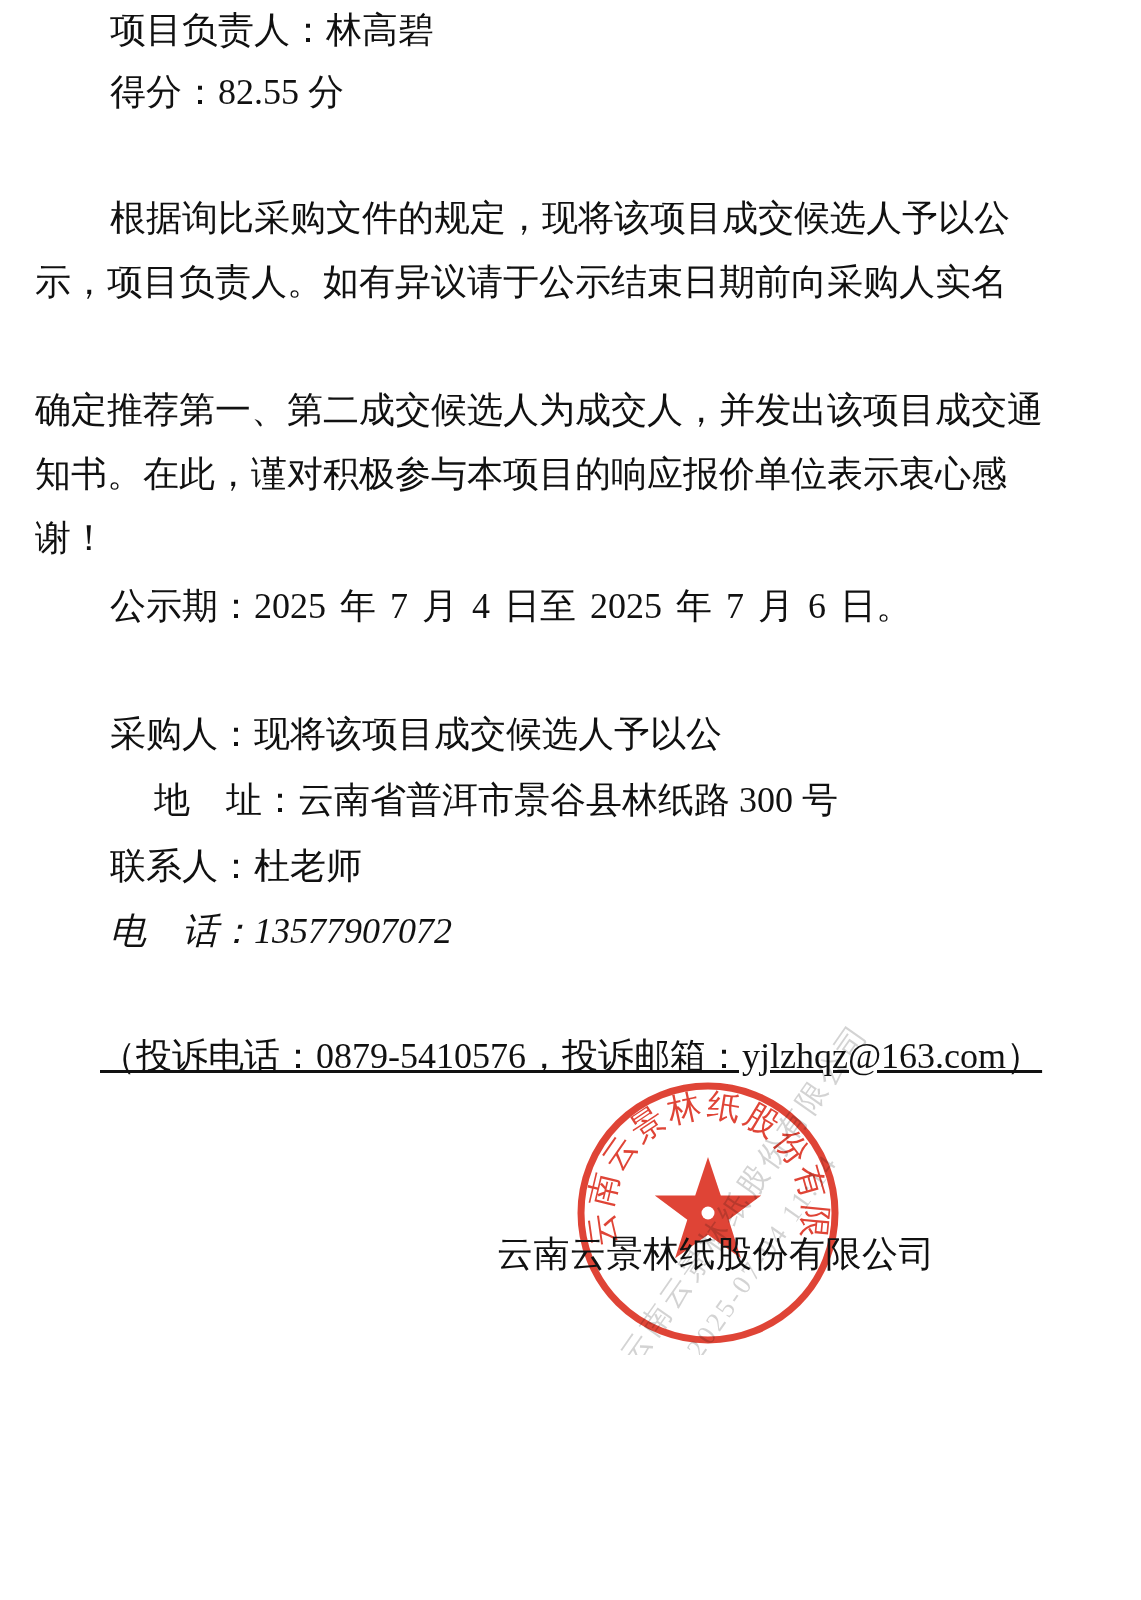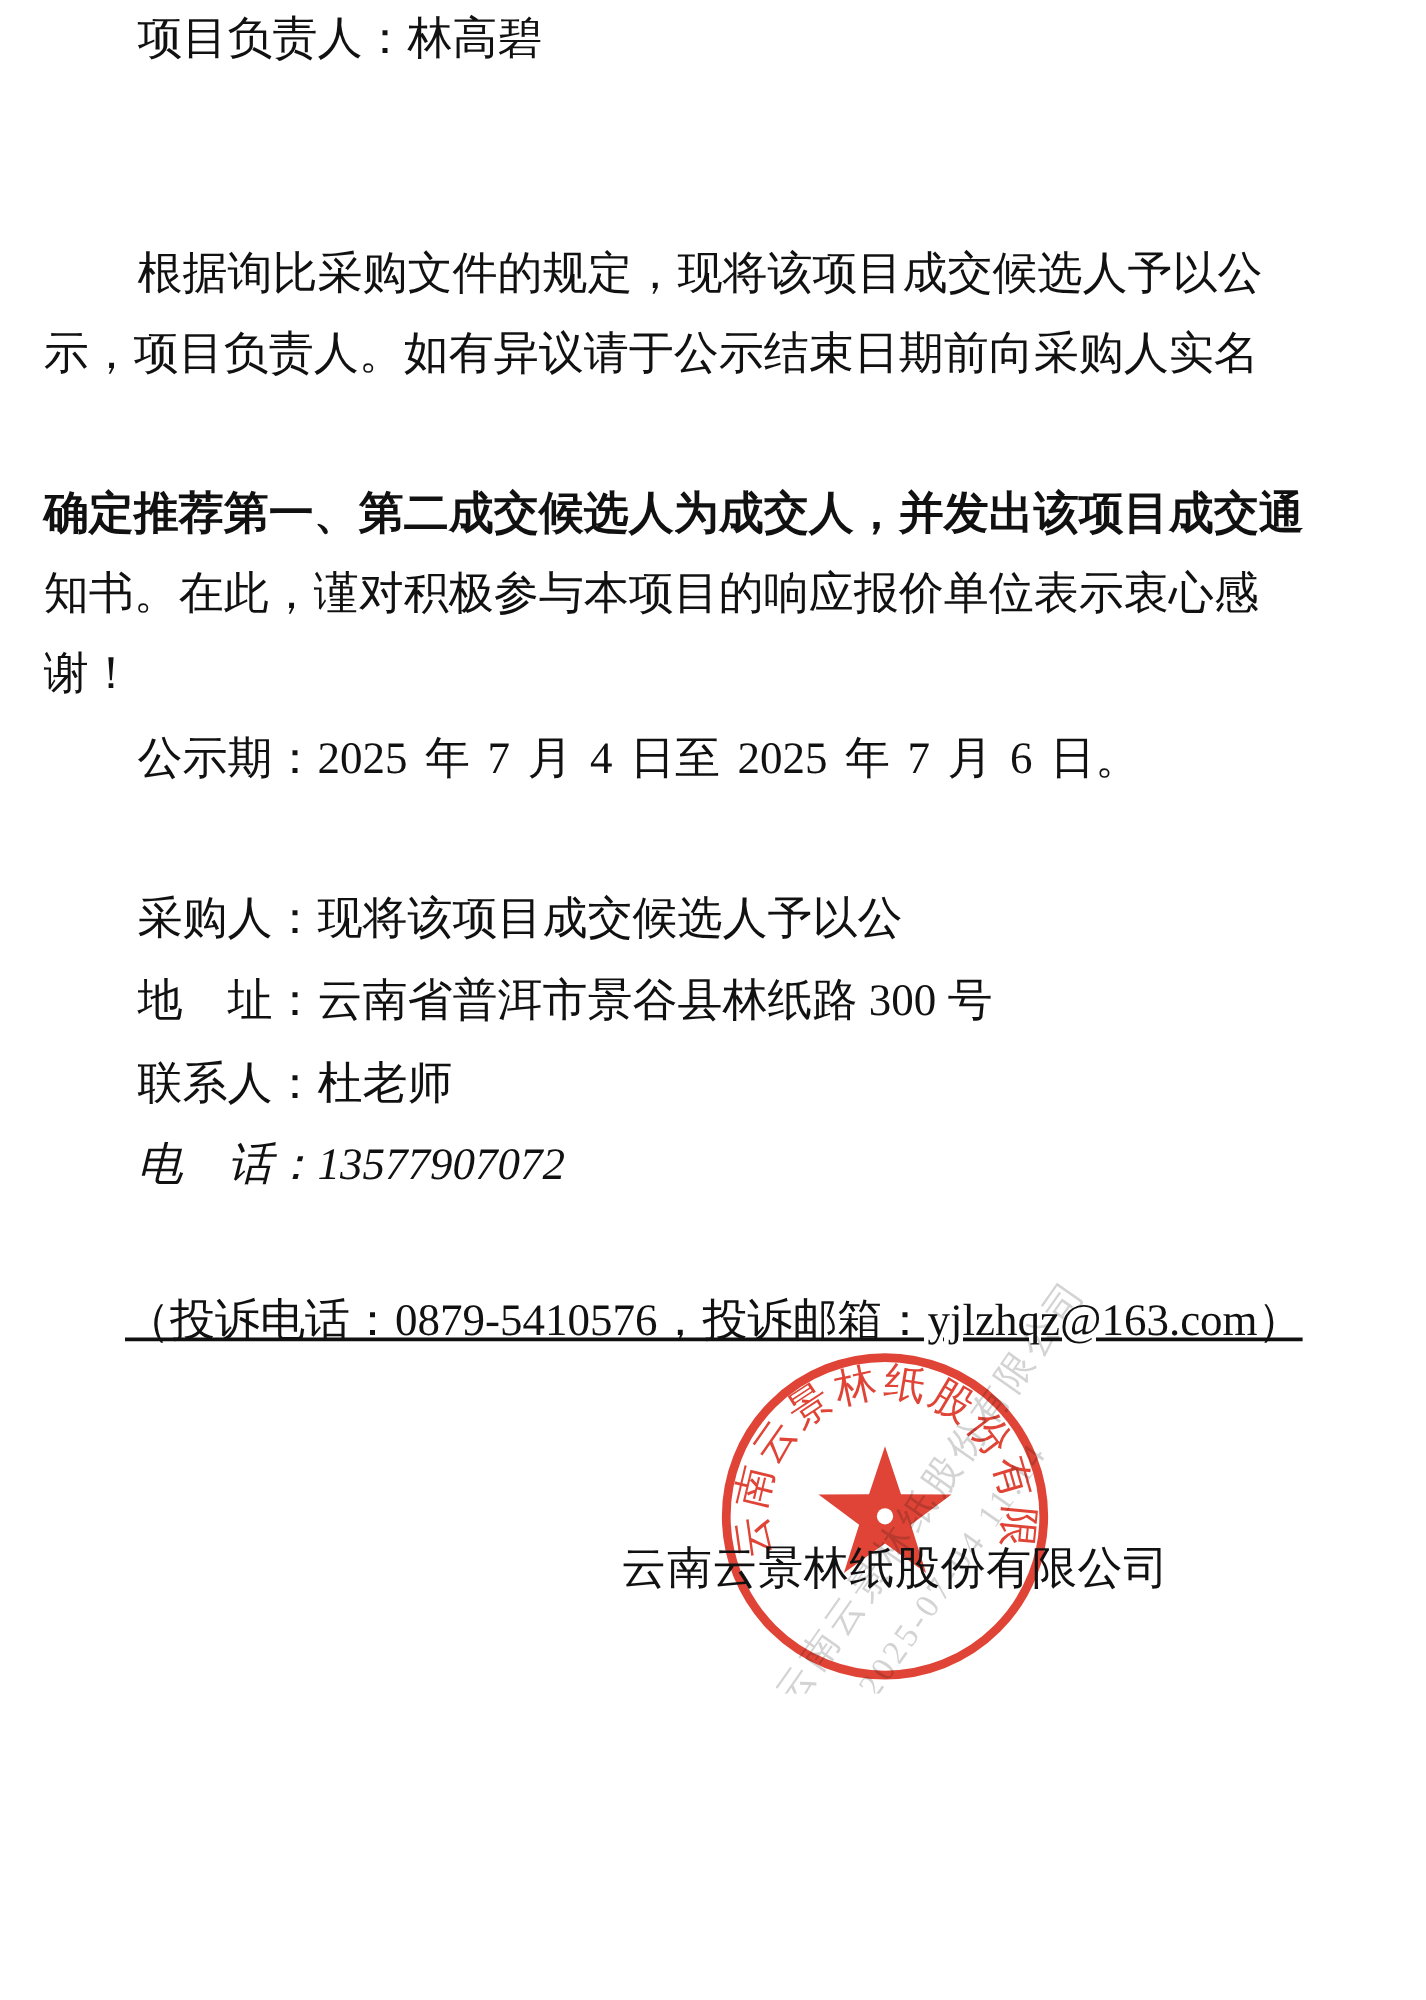--- a/index.html
+++ b/index.html
@@ -13,26 +13,26 @@
     text-align:right;
   }
   .tline{position:absolute;font-size:36px;line-height:44px;white-space:nowrap;}
   .indent{left:110px;}
   .flush{left:35px;}
   .l-head1{top:8px;}
   .l-head2{top:70px;}
   .p1{top:196px;}
   .p2{top:260px;}
   .p3{top:324px;}
-  .p4{top:388px;font-weight:bold;}
+  .p4{top:388px;}
   .p5{top:452px;}
   .p6{top:516px;}
   .l-period{top:584px;word-spacing:5px;}
   .l-buyer{top:712px;}
-  .l-addr{top:778px;}
+  .l-addr{top:778px;margin-left:44px;}
   .l-contact{top:844px;}
   .l-phone{top:909px;font-style:italic;}
   .l-complaint{top:1034px;left:100px;word-spacing:2px;text-decoration:underline;}
   .l-sign{top:1232px;left:497px;letter-spacing:0.5px;}
   .l-date{top:1300px;left:553px;word-spacing:16px;}
   .l-footer{top:1558px;left:35px;font-size:31px;word-spacing:10px;color:#222;}
 
   
   .watermark{
     position:absolute;left:430px;top:1030px;width:620px;height:420px;
@@ -51,20 +51,21 @@
     mix-blend-mode:multiply;opacity:0.92;
     pointer-events:none;
   }
 </style>
 </head>
 <body>
 
 <div class="page">
 
   <div class="tline indent l-head1">项目负责人：林高碧</div>
+  <div class="tline indent l-head2">得分：82.55 分</div>
 
   <div class="tline indent p1">根据询比采购文件的规定，现将该项目成交候选人予以公</div>
   <div class="tline flush p2">示，项目负责人。如有异议请于公示结束日期前向采购人实名</div>
   <div class="tline flush p4">确定推荐第一、第二成交候选人为成交人，并发出该项目成交通</div>
   <div class="tline flush p5">知书。在此，谨对积极参与本项目的响应报价单位表示衷心感</div>
   <div class="tline flush p6">谢！</div>
 
   <div class="tline indent l-period">公示期：2025 年 7 月 4 日至 2025 年 7 月 6 日。</div>
 
   <div class="tline indent l-buyer">采购人：现将该项目成交候选人予以公</div>

